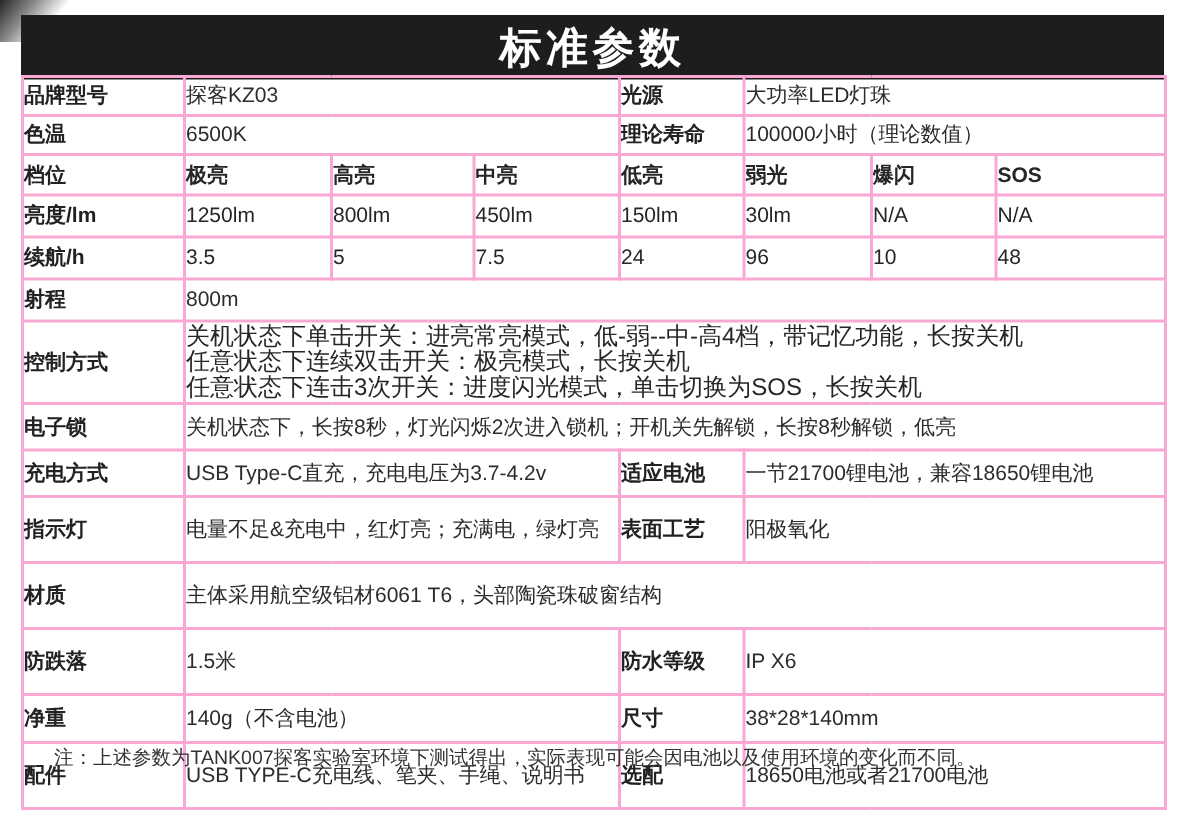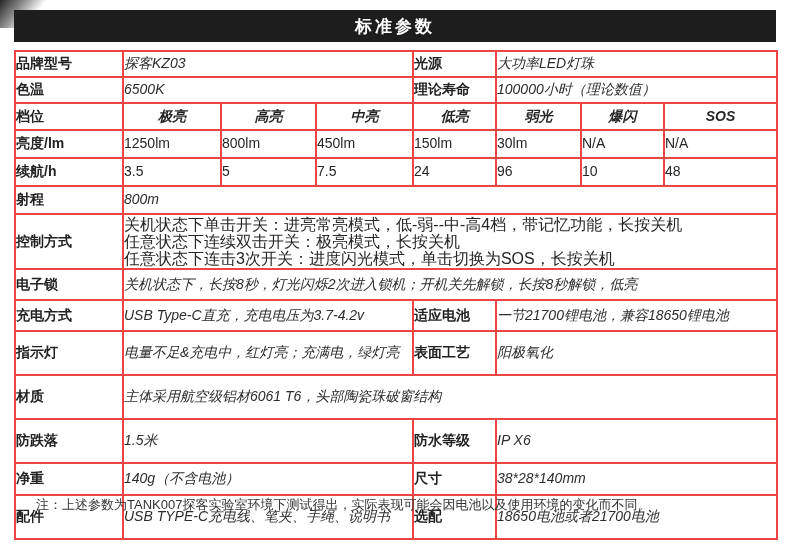--- a/index.html
+++ b/index.html
@@ -9,40 +9,40 @@
     background:#ffffff;
     font-family:"Liberation Sans","DejaVu Sans",sans-serif;
     color:#262626;
     overflow:hidden;
   }
   .corner-shadow{
     position:absolute;top:0;left:0;width:52px;height:28px;
     background:linear-gradient(128deg,#262626 0%,rgba(38,38,38,0.55) 32%,rgba(255,255,255,0) 64%);
   }
   .header{
-    position:absolute;left:14px;top:10px;width:762px;height:32px;
+    position:absolute;left:14px;top:10px;width:762px;height:43px;
     background:#1d1d1d;color:#ffffff;
     display:flex;align-items:center;justify-content:center;
-    font-size:17px;font-weight:bold;letter-spacing:3px;
+    font-size:28px;font-weight:bold;letter-spacing:3px;
   }
   table.spec-table{
     position:absolute;left:14px;top:50px;
     width:762px;table-layout:fixed;
     border-collapse:collapse;
   }
   table.spec-table td{
-    border:2px solid #ef4444;
+    border:2px solid #f9a8d4;
     padding:0;
     overflow:hidden;white-space:nowrap;
     font-size:14px;line-height:1.25;
     vertical-align:middle;
   }
   td.lbl{font-weight:bold;padding-left:10px;color:#222;}
-  td.val{padding-left:15px;color:#2c2c2c;font-style:italic;}
-  td.mode{font-weight:bold;text-align:center;font-style:italic;}
+  td.val{padding-left:15px;color:#2c2c2c;}
+  td.mode{font-weight:bold;text-align:left;}
   td.num{}
   tr.r26{height:26px}
   tr.r27{height:27px}
   tr.r28{height:28px}
   tr.r30{height:44px}
   tr.r31{height:31px}
   tr.r32{height:32px}
   tr.r55{height:55px}
   .ctrl-line{font-size:16px;line-height:17px;white-space:nowrap;}
   td.ctrl{padding-top:1px;padding-bottom:1px;padding-left:15px;}

